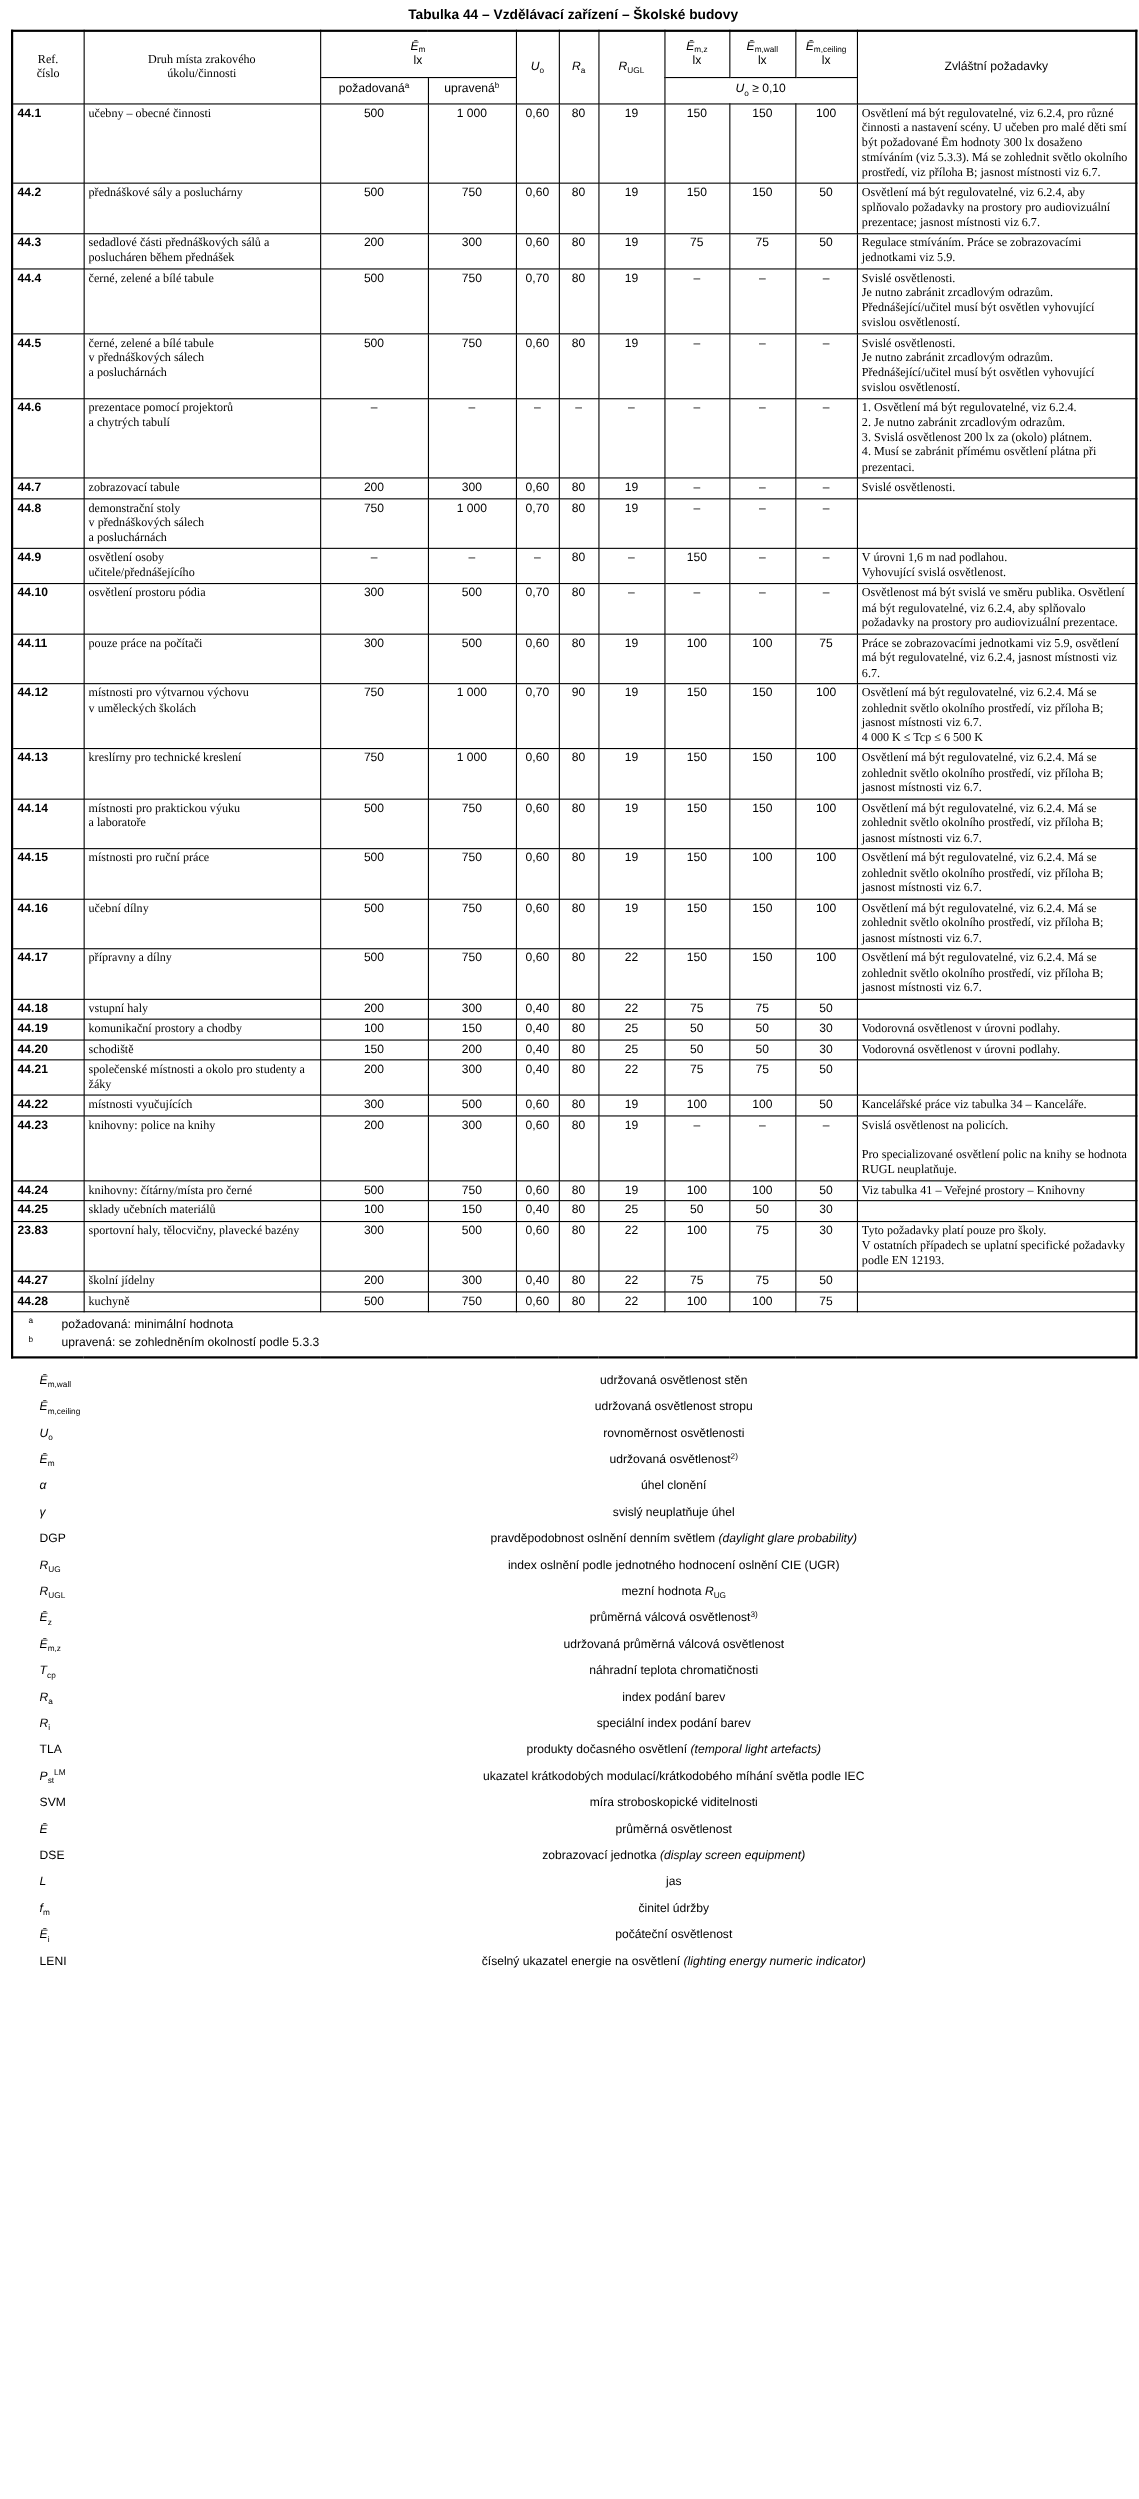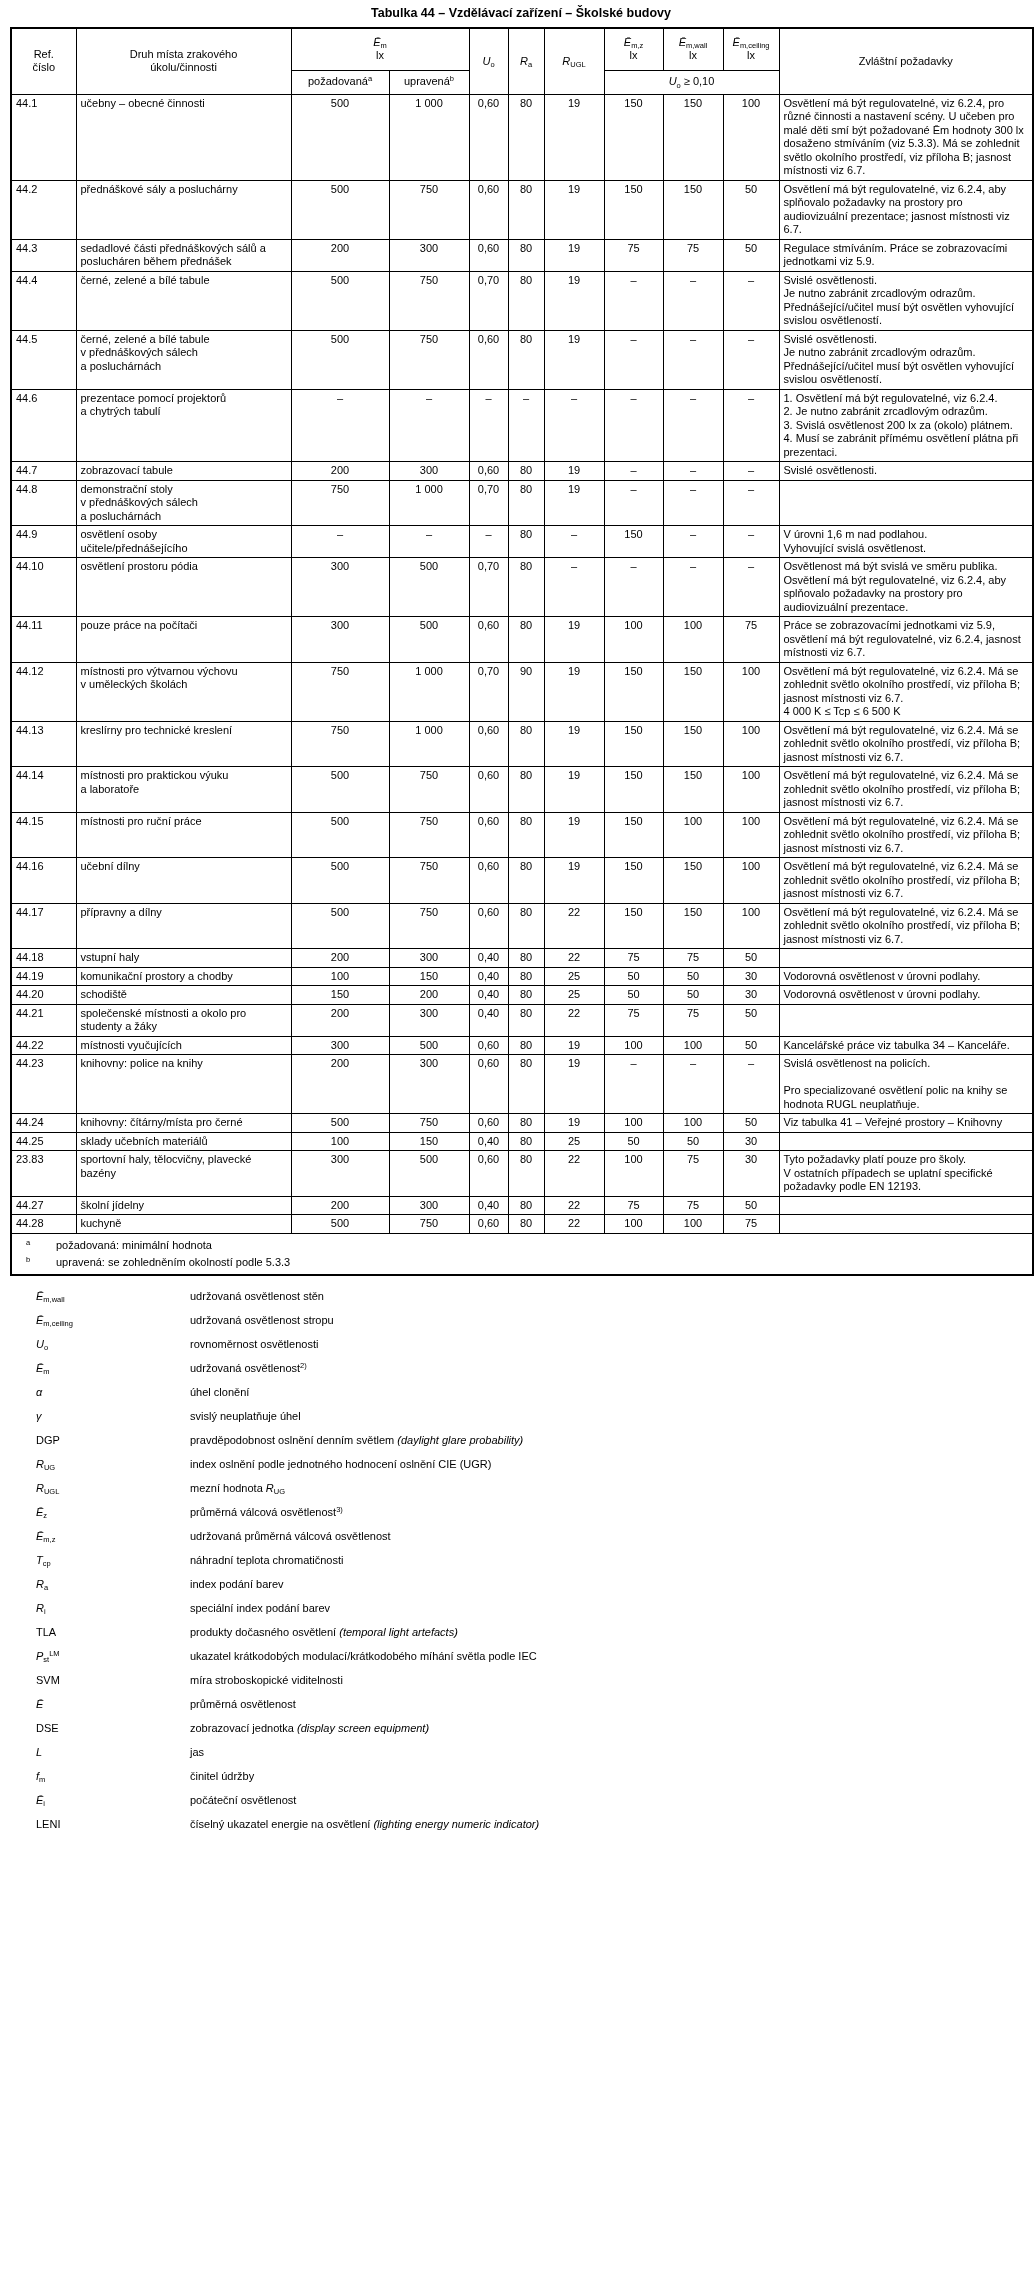--- a/index.html
+++ b/index.html
@@ -30,37 +30,37 @@
     padding: 2px 4px;
     vertical-align: top;
     overflow: hidden;
   }
   table.std thead th {
     font-weight: normal;
     text-align: center;
     vertical-align: middle;
     padding: 2px 2px;
   }
-  .pre { white-space: pre-line; }
+  .pre { white-space: pre-line; font-family: Liberation Serif, serif; }
   td.c { text-align: center; }
-  td.ref-cell { padding-left: 8px; }
+  td.ref-cell { padding-left: 8px; font-weight: bold; }
   sub { font-size: 7.5px; vertical-align: baseline; position: relative; top: 2.5px; line-height: 0; }
   sup { font-size: 7.5px; vertical-align: baseline; position: relative; top: -4px; line-height: 0; }
   .it { font-style: italic; }
   .hdr2row { line-height: 13px; }
   tfoot td { padding: 3px 6px 5px 6px; }
   .fn-row { display: flex; margin: 2px 0 3px 0; font-size: 11px; line-height: 14px; }
   .fn-marker { width: 40px; flex: none; padding-left: 10px; }
   .fn-marker sup { top: -4px; }
   .legend { margin-top: 14px; padding-left: 26px; }
   .legend-row { display: flex; font-size: 11px; line-height: 13.5px; margin-bottom: 10.5px; }
   .lsym { width: 154px; flex: none; }
   .lsym .sbase { font-style: normal; }
   .lsym[data-style="italic"] .sbase { font-style: italic; }
-  .ldesc { flex: 1; }
+  .ldesc { flex: 1; text-align: center; }
   .ldesc .tail .sbase { font-style: italic; }
 </style>
 </head>
 <body>
 
 <div class="page">
 
   <div class="doc-title">Tabulka 44 – Vzdělávací zařízení – Školské budovy</div>
 
   <table class="std">

